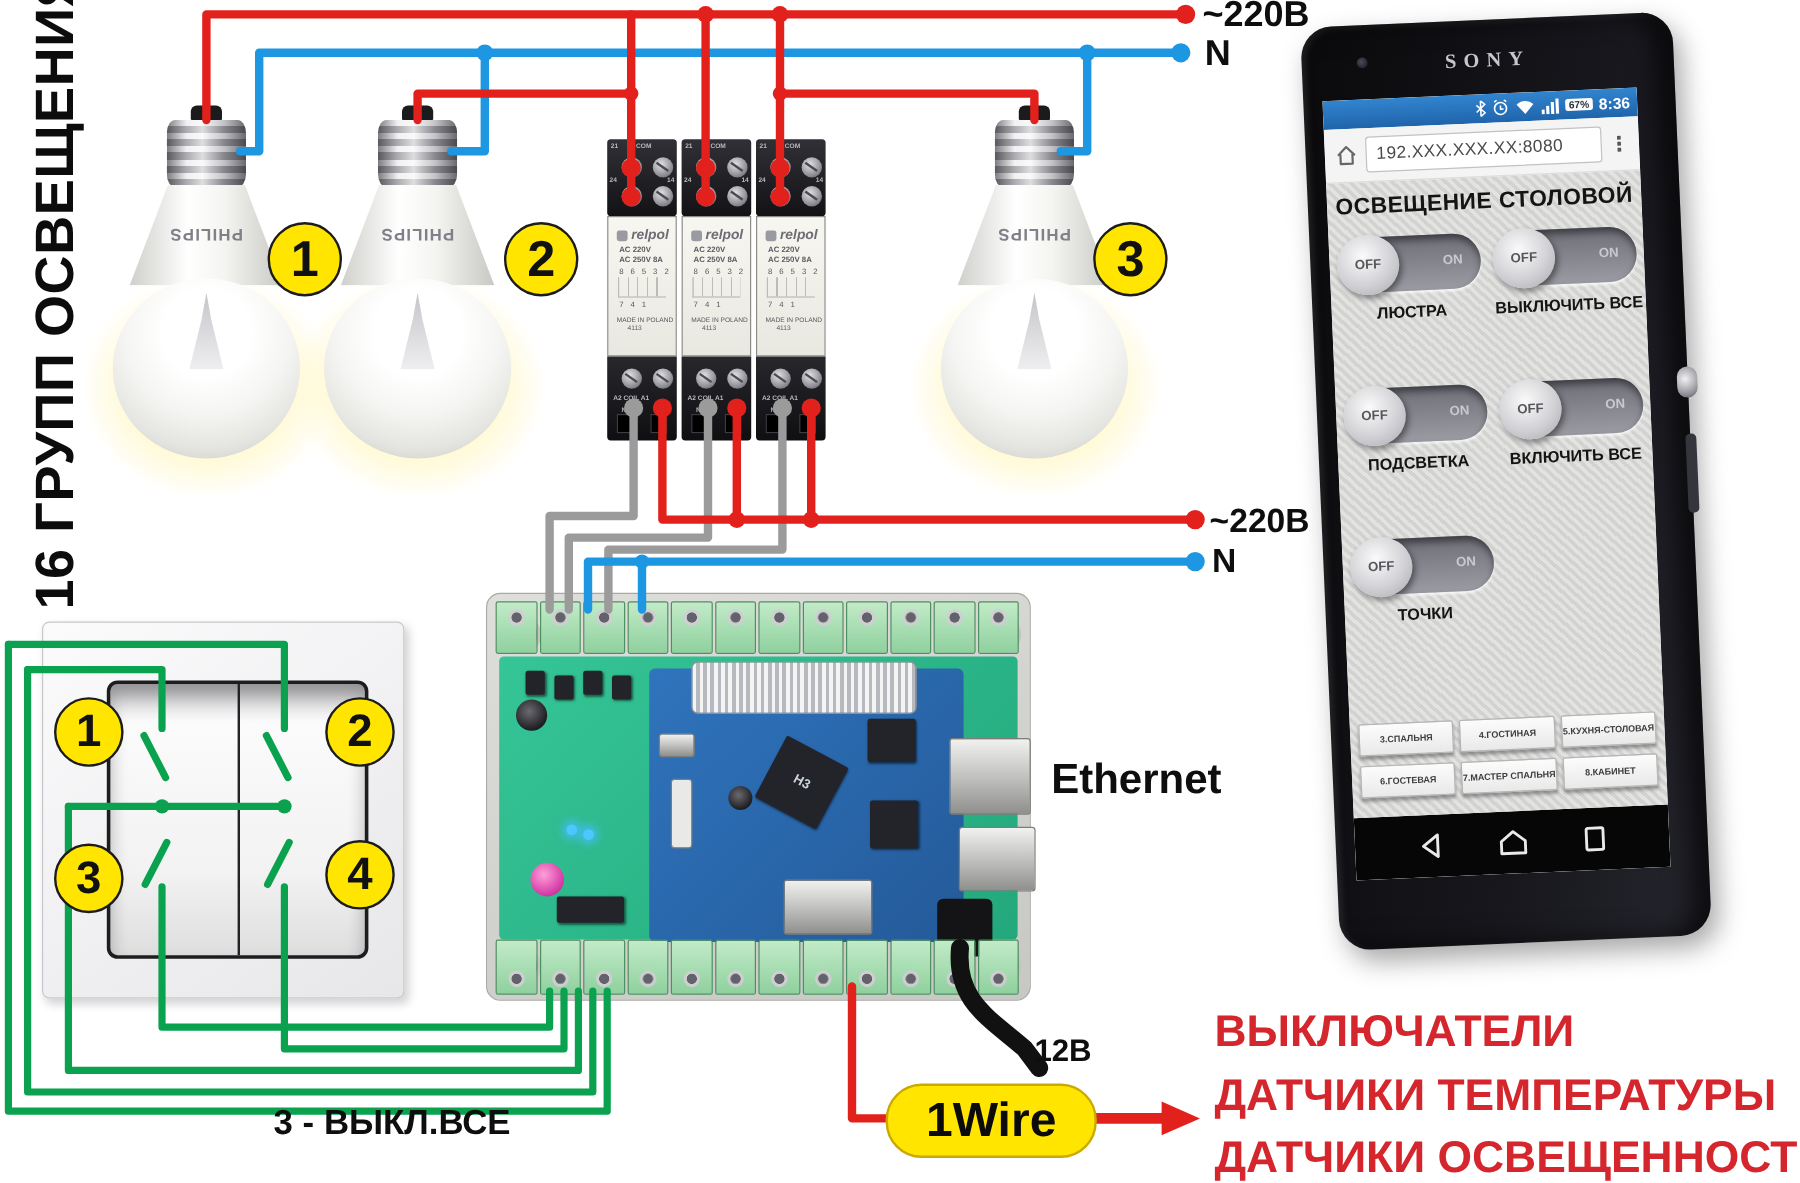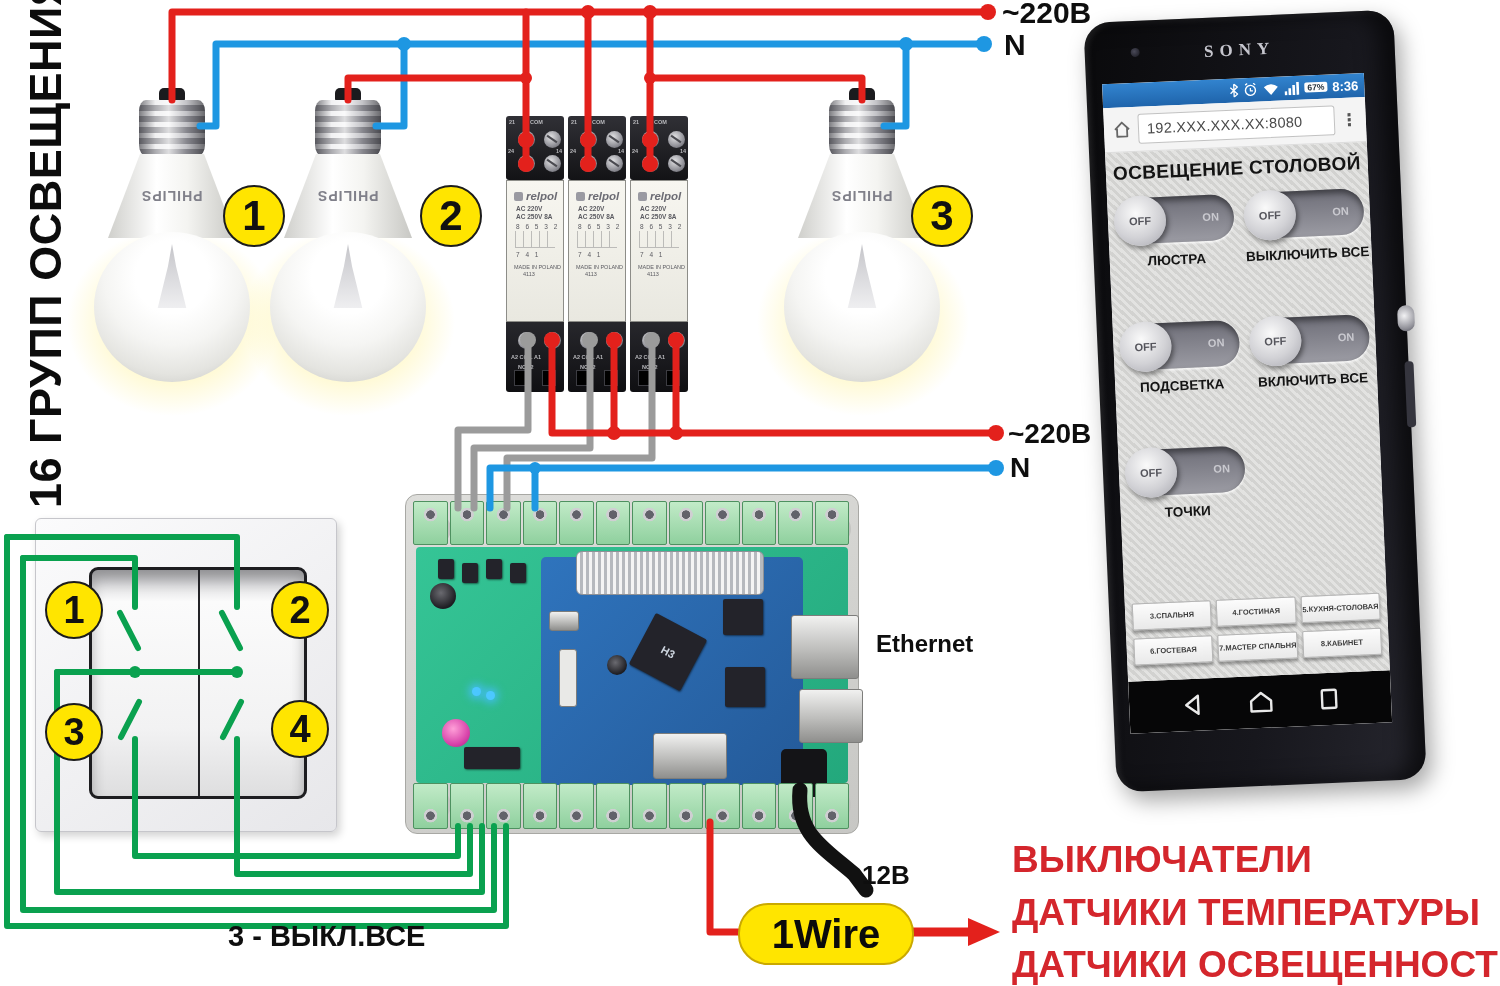--- a/index.html
+++ b/index.html
@@ -36,21 +36,21 @@
   .badge.small{width:54px;height:54px;font-size:38px;}
 
   
   .relay{position:absolute;width:58px;height:276px;z-index:2;}
   .rtop{height:64px;background:linear-gradient(#303036,#131316);border-radius:3px;position:relative;}
   .rbot{height:70px;background:linear-gradient(#27272c,#0f0f12);border-radius:0 0 3px 3px;position:relative;}
   .screw{position:absolute;width:17px;height:17px;border-radius:50%;
     background:radial-gradient(circle at 40% 35%,#e3e3e5,#8e8e95 62%,#515158);}
   .screw::after{content:"";position:absolute;left:2px;top:7px;width:12px;height:2px;background:#4a4a50;transform:rotate(35deg);}
   .rterm{position:absolute;font-size:5.5px;color:#b8b8bc;font-weight:bold;}
-  .rbody{height:142px;background:linear-gradient(#f7f6f0,#e9e8e0);border:1px solid #8d8d88;
+  .rbody{height:117px;background:linear-gradient(#f7f6f0,#e9e8e0);border:1px solid #8d8d88;
     box-sizing:border-box;position:relative;overflow:hidden;color:#5a5a60;}
   .rlogo{display:flex;align-items:center;gap:3px;margin:9px 0 3px 7px;
     font-weight:bold;font-style:italic;font-size:11.5px;color:#6c6c74;}
   .rlogo-box{width:9px;height:9px;background:#9a9aa2;border-radius:2px;display:inline-block;}
   .rspec{font-size:6.5px;font-weight:bold;margin:1px 0 0 9px;white-space:nowrap;}
   .rpins{font-size:6.5px;margin:3px 0 0 9px;letter-spacing:2px;white-space:nowrap;}
   .rdiag{height:16px;margin:1px 8px;border-left:1px solid #9a9a9a;border-bottom:1px solid #9a9a9a;
     background:repeating-linear-gradient(90deg,transparent 0 7px,#9a9a9a 7px 8px);opacity:.6;}
   .rmade{font-size:5.5px;margin:6px 0 0 7px;white-space:nowrap;}
   .rcode{font-size:5.5px;margin:1px 0 0 16px;}
@@ -371,21 +371,21 @@
       <div class="tblock"></div>
       <div class="tblock"></div>
       <div class="tblock"></div>
   </div>
 </div>
 
 <div class="lbl" style="left:1002px;top:-4px;font-size:30px;">~220В</div>
 <div class="lbl" style="left:1004px;top:28px;font-size:30px;">N</div>
 <div class="lbl" style="left:1008px;top:418px;font-size:28px;">~220В</div>
 <div class="lbl" style="left:1010px;top:452px;font-size:28px;">N</div>
-<div class="lbl" style="left:876px;top:630px;font-size:24px;">Ethernet</div>
+<div class="lbl" style="left:876px;top:630px;font-size:35px;">Ethernet</div>
 <div class="lbl" style="left:862px;top:860px;font-size:26px;">12В</div>
 <div class="lbl" style="left:228px;top:920px;font-size:29px;">3 - ВЫКЛ.ВСЕ</div>
 <div class="onewire">
     <span>1Wire</span>
   </div>
 <div class="notes">
   <div>ВЫКЛЮЧАТЕЛИ</div>
   <div>ДАТЧИКИ ТЕМПЕРАТУРЫ</div>
   <div>ДАТЧИКИ ОСВЕЩЕННОСТИ</div>
 </div>

